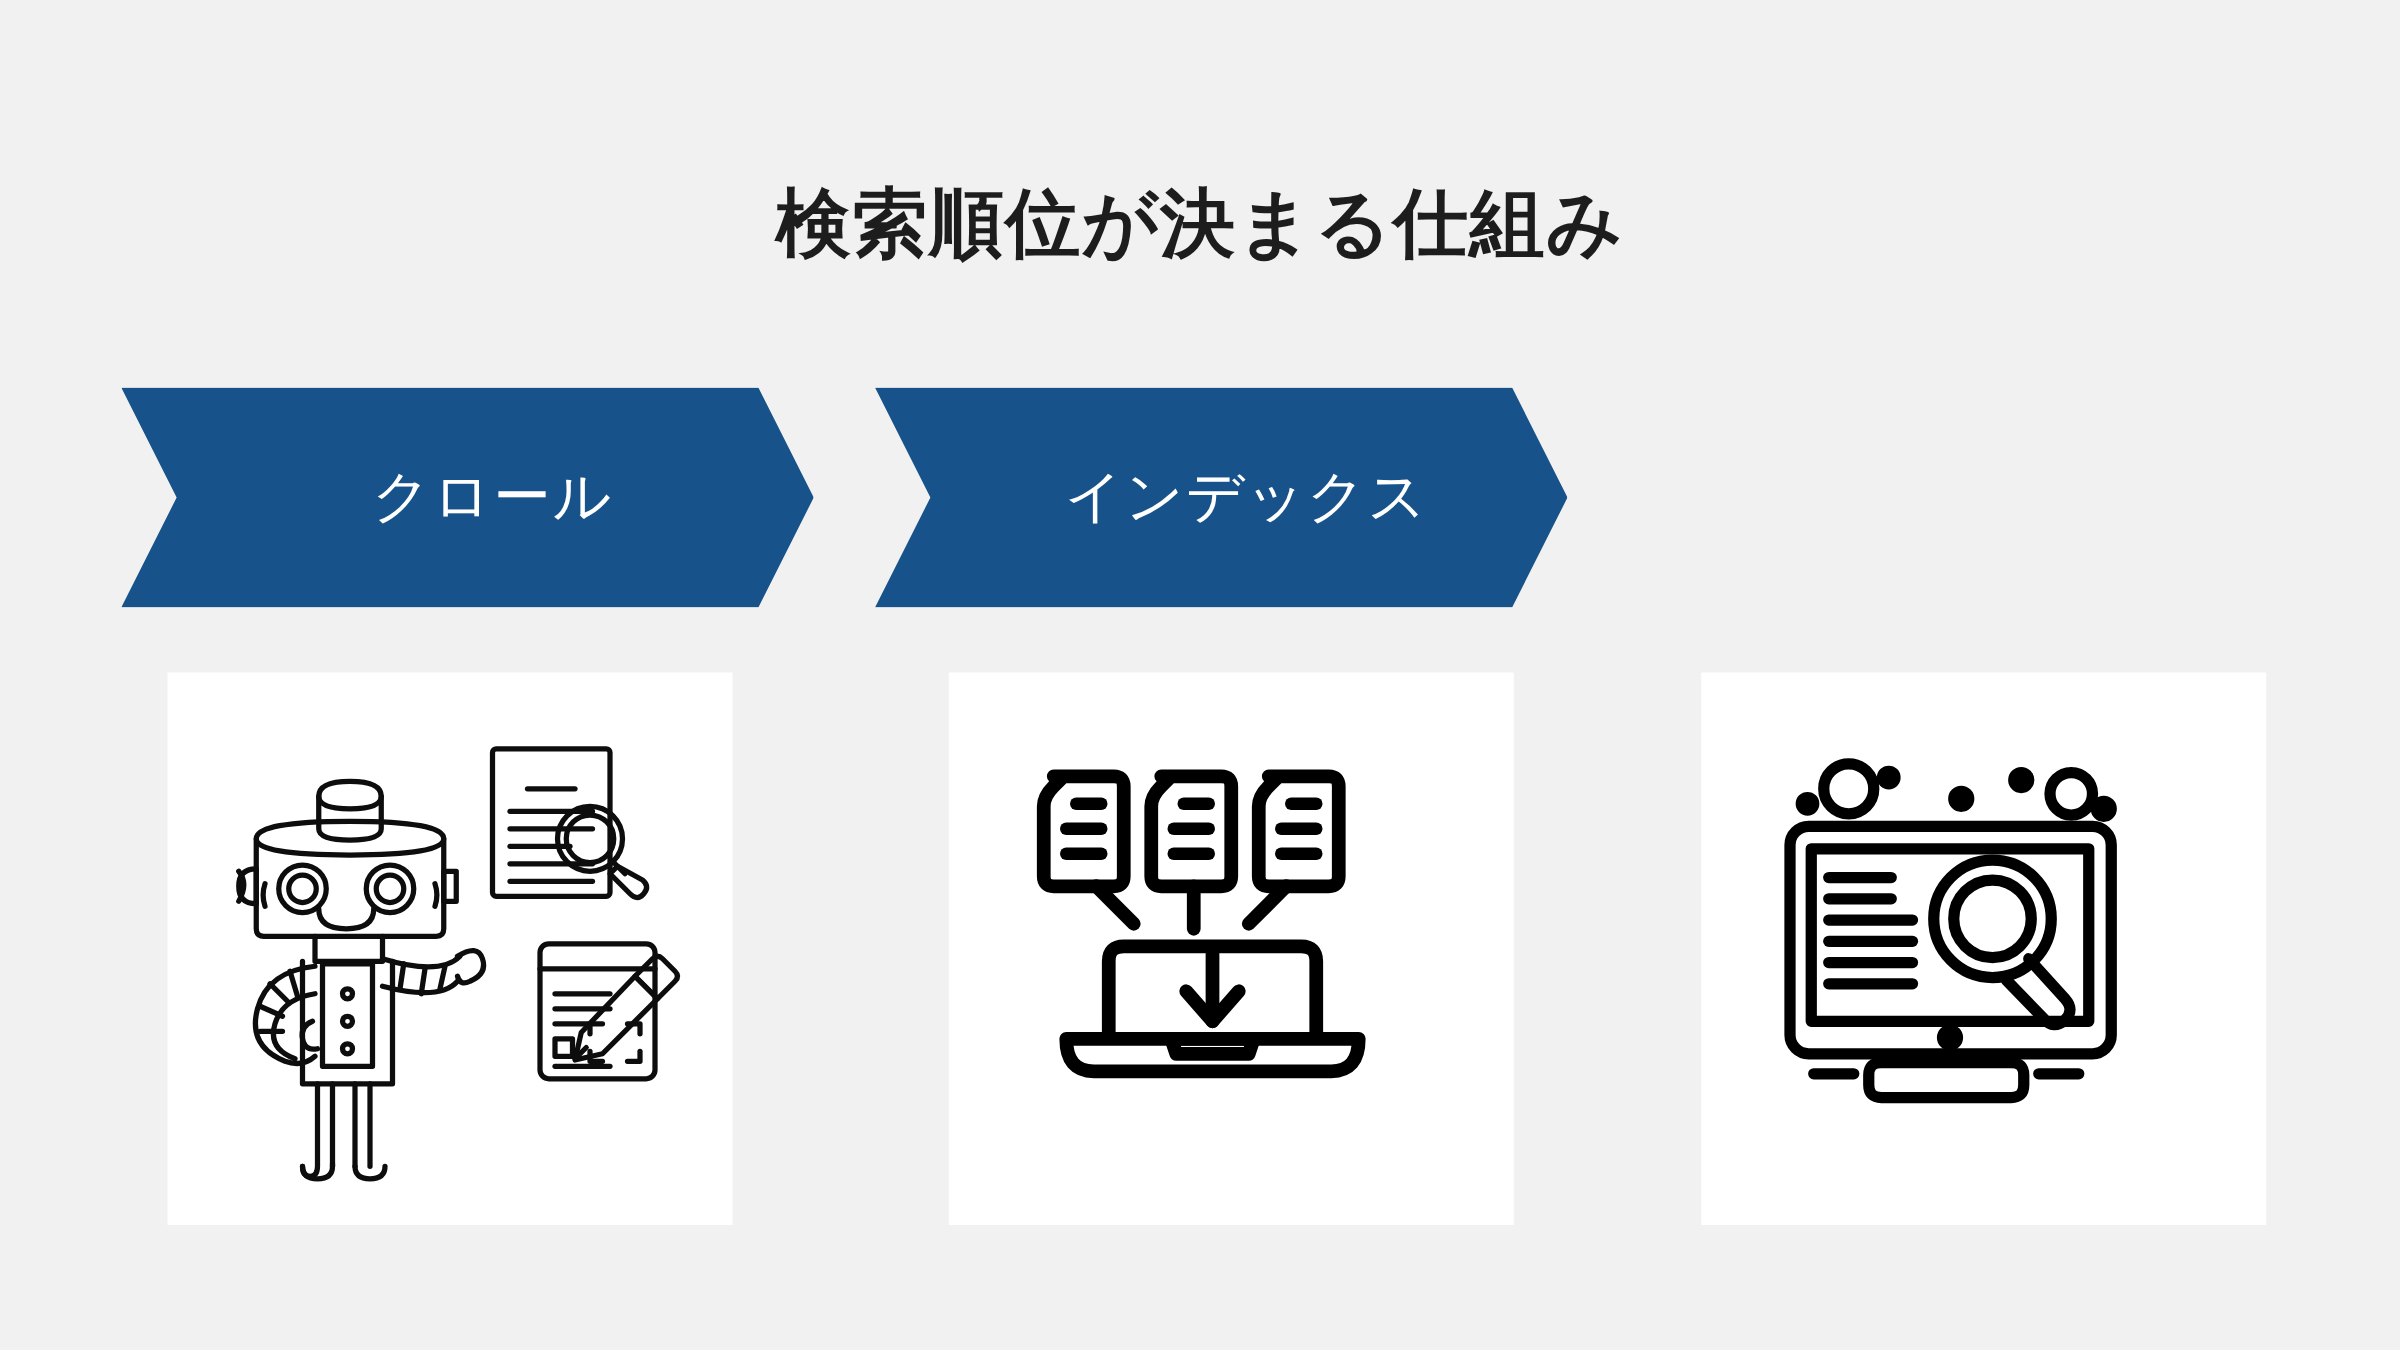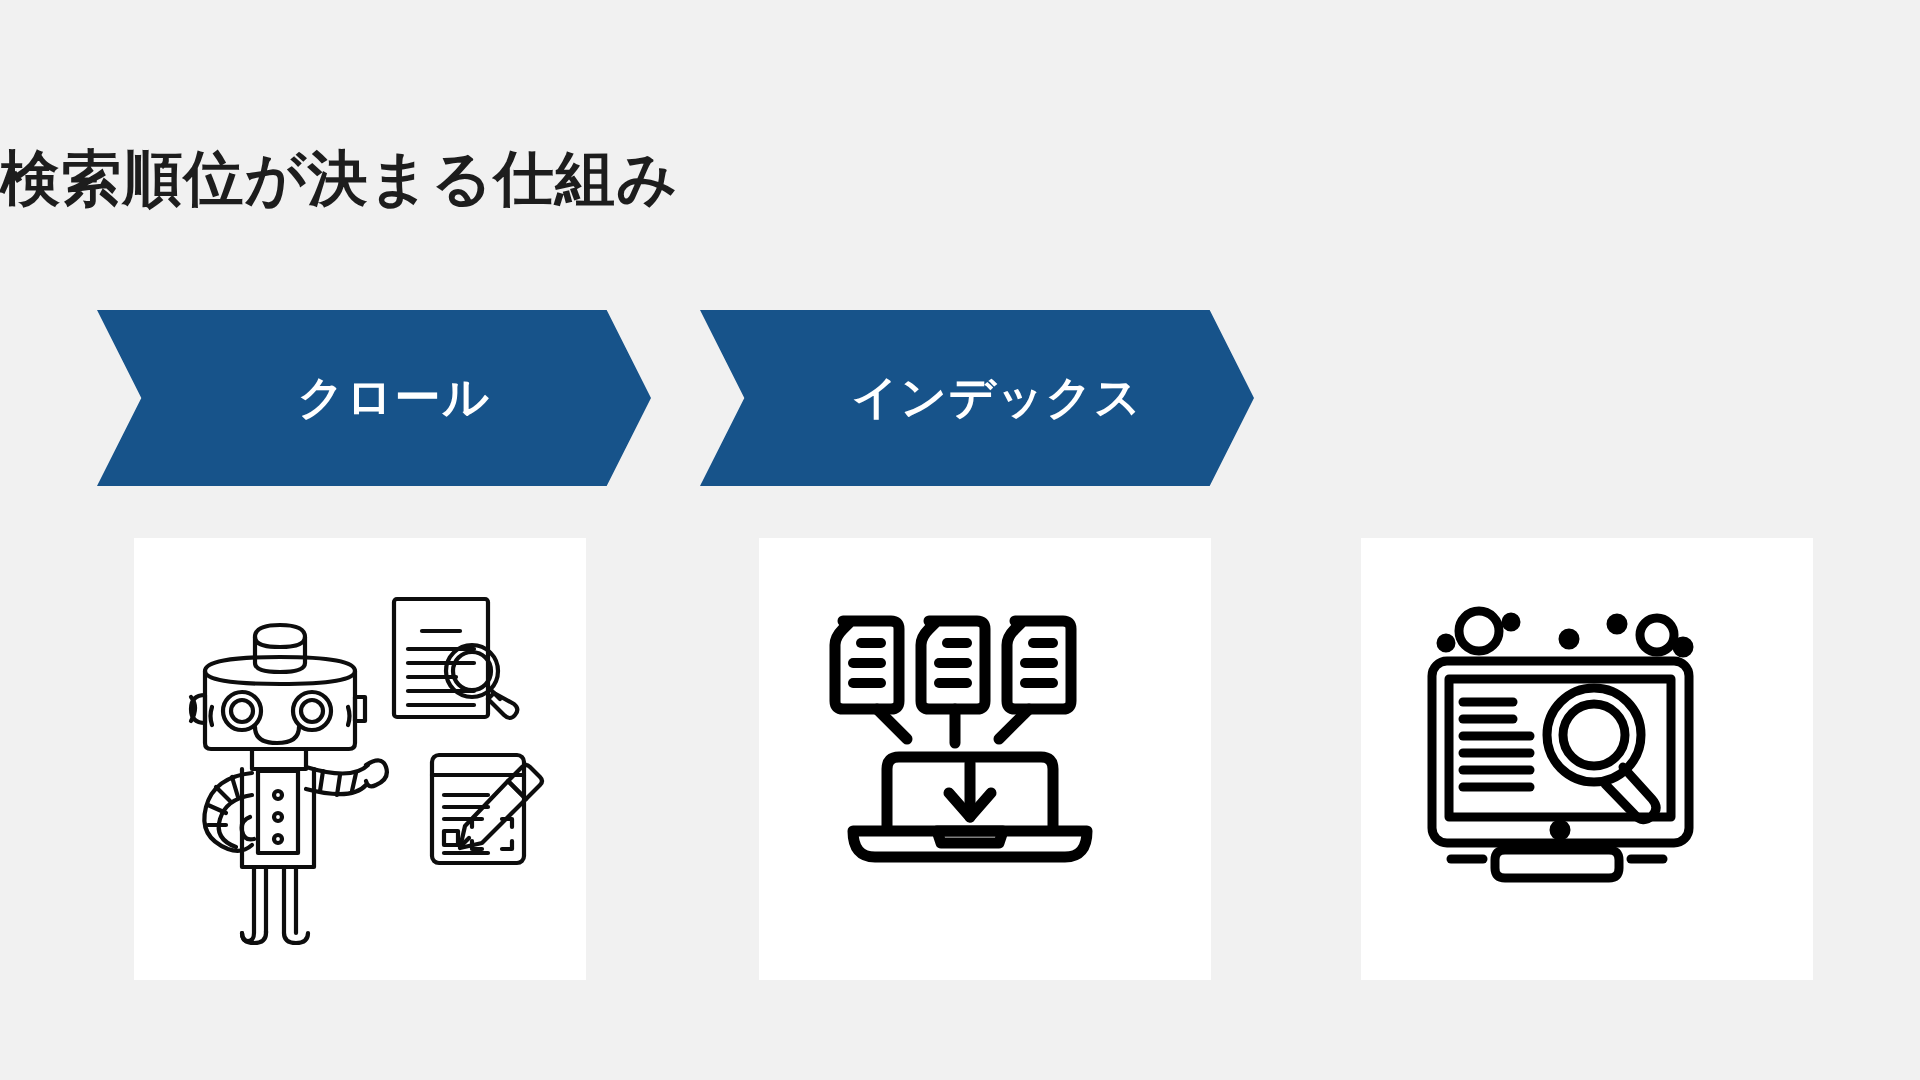--- a/index.html
+++ b/index.html
@@ -14,21 +14,21 @@
     overflow: hidden;
     position: relative;
   }
 
   
   .page-title {
     position: absolute;
     top: 104px;
     left: 0;
     width: 1920px;
-    text-align: left;
+    text-align: center;
     font-size: 60px;
     font-weight: 700;
     color: #1d1d1d;
     letter-spacing: 0.02em;
     line-height: 1.15;
     white-space: nowrap;
   }
 
   
   .steps-row {
@@ -51,21 +51,21 @@
     -webkit-clip-path: polygon(0 0, 92% 0, 100% 50%, 92% 100%, 0 100%, 8% 50%);
     clip-path: polygon(0 0, 92% 0, 100% 50%, 92% 100%, 0 100%, 8% 50%);
   }
   .chevron-1 { left: 97px; }
   .chevron-2 { left: 700px; align-items: center; }
   .chevron-3 { left: 1303px; }
 
   .chevron-label {
     color: #ffffff;
     font-size: 46px;
-    font-weight: 700;
+    font-weight: 400;
     letter-spacing: 0.03em;
     white-space: nowrap;
   }
 
   
   .cards-row {
     position: absolute;
     top: 538px;
     left: 0;
     width: 1920px;

